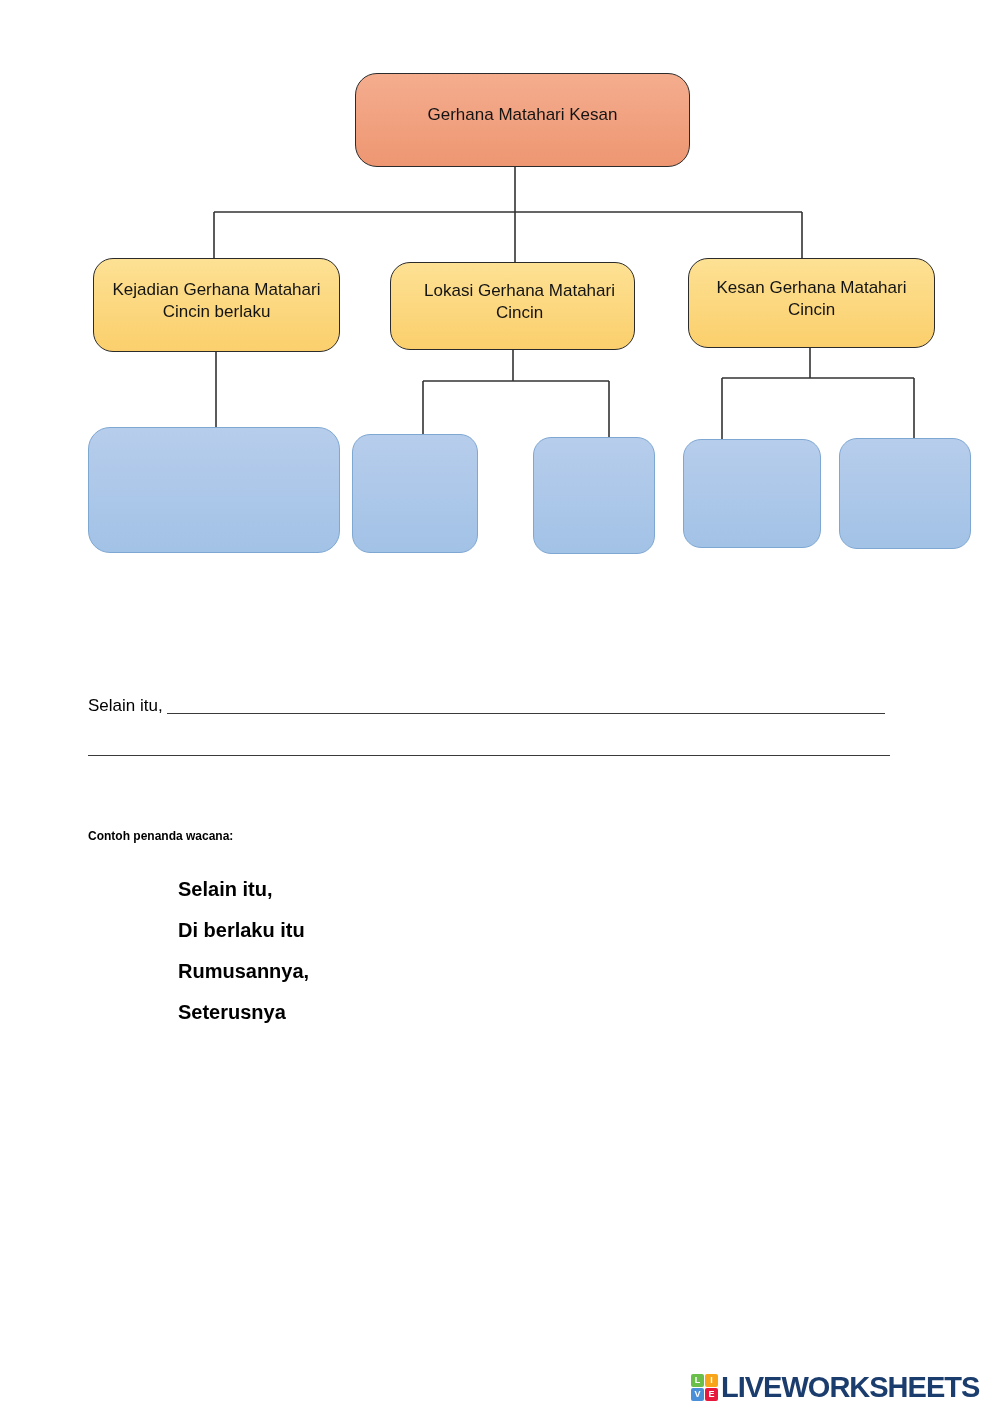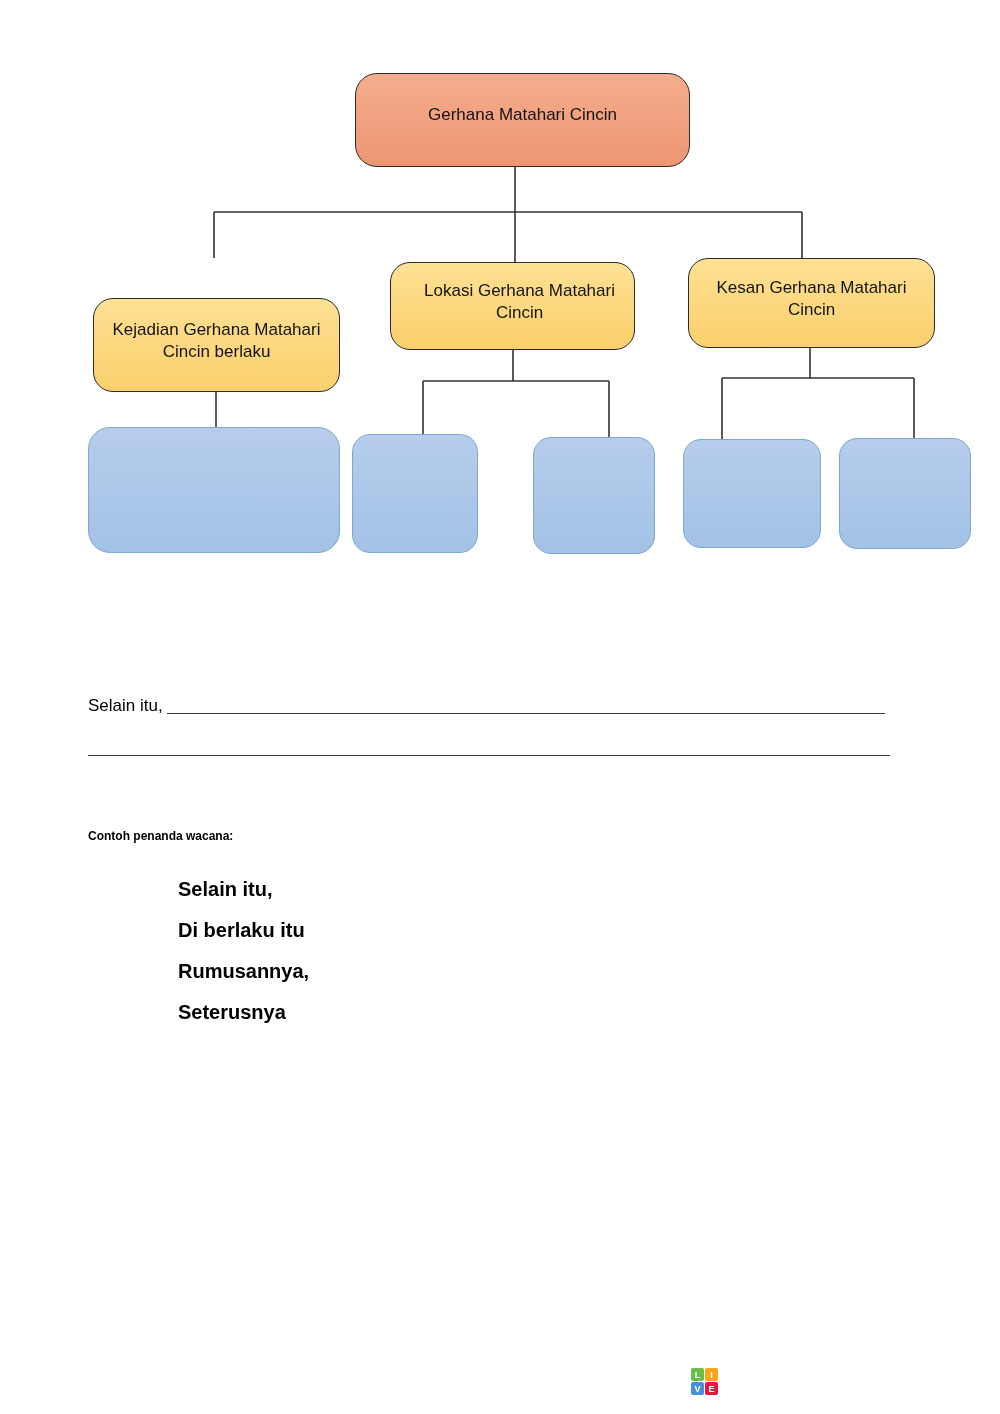--- a/index.html
+++ b/index.html
@@ -19,21 +19,21 @@
   .node-root {
     left:355px; top:73px; width:335px; height:94px; border-radius:22px;
     background:linear-gradient(var(--root-top), var(--root-bottom));
     padding-bottom:10px;
   }
   .node-branch {
     border-radius:20px;
     background:linear-gradient(var(--branch-top), var(--branch-bottom));
     padding:0 18px 8px 18px;
   }
-  .branch-1 { left:93px;  top:258px; width:247px; height:94px;margin-top:40px; }
+  .branch-1 { left:93px;  top:258px; width:247px; height:94px; }
   .branch-2 { left:390px; top:262px; width:245px; height:88px;padding-left:32px; }
   .branch-3 { left:688px; top:258px; width:247px; height:90px;align-items:center; }
   .answer-box {
     position:absolute; box-sizing:border-box;
     border:1.5px solid var(--answer-border); border-radius:18px;
     background:linear-gradient(var(--answer-top), var(--answer-bottom));
   }
   .answer-1 { left:88px;  top:427px; width:252px; height:126px; border-radius:22px; }
   .answer-2 { left:352px; top:434px; width:126px; height:119px; }
   .answer-3 { left:533px; top:437px; width:122px; height:117px; }
@@ -67,21 +67,21 @@
 
   <div>
     <svg class="connectors" width="1000" height="600" viewBox="0 0 1000 600">
       <path d="M515 167 V212 M214 212 H802 M214 212 V258 M515 212 V262 M802 212 V258
                M216 352 V427
                M513 350 V381 M423 381 H609 M423 381 V434 M609 381 V437
                M810 348 V378 M722 378 H914 M722 378 V440 M914 378 V438" stroke="#333333" stroke-width="1.6" fill="none"></path>
     </svg>
 
     <div class="node node-root">
-      <span>Gerhana Matahari Cincin</span>
+      <span>Gerhana Matahari Kesan</span>
     </div>
 
     <div class="node node-branch branch-1">
       <span>Kejadian Gerhana Matahari Cincin berlaku</span>
     </div>
     <div class="node node-branch branch-2">
       <span>Lokasi Gerhana Matahari Cincin</span>
     </div>
     <div class="node node-branch branch-3">
       <span>Kesan Gerhana Matahari Cincin</span>
@@ -107,15 +107,16 @@
     <div class="marker-item">Seterusnya</div>
   </div>
 
   <div class="logo">
     <div class="logo-tiles">
       <span class="logo-tile" style="background: rgb(106, 191, 75);">L</span>
       <span class="logo-tile" style="background: rgb(249, 165, 26);">I</span>
       <span class="logo-tile" style="background: rgb(74, 144, 217);">V</span>
       <span class="logo-tile" style="background: rgb(232, 23, 61);">E</span>
     </div>
+    <span class="logo-text" style="color: rgb(27, 61, 110);">LIVEWORKSHEETS</span>
   </div>
 
 </div>
 
 </body></html>

